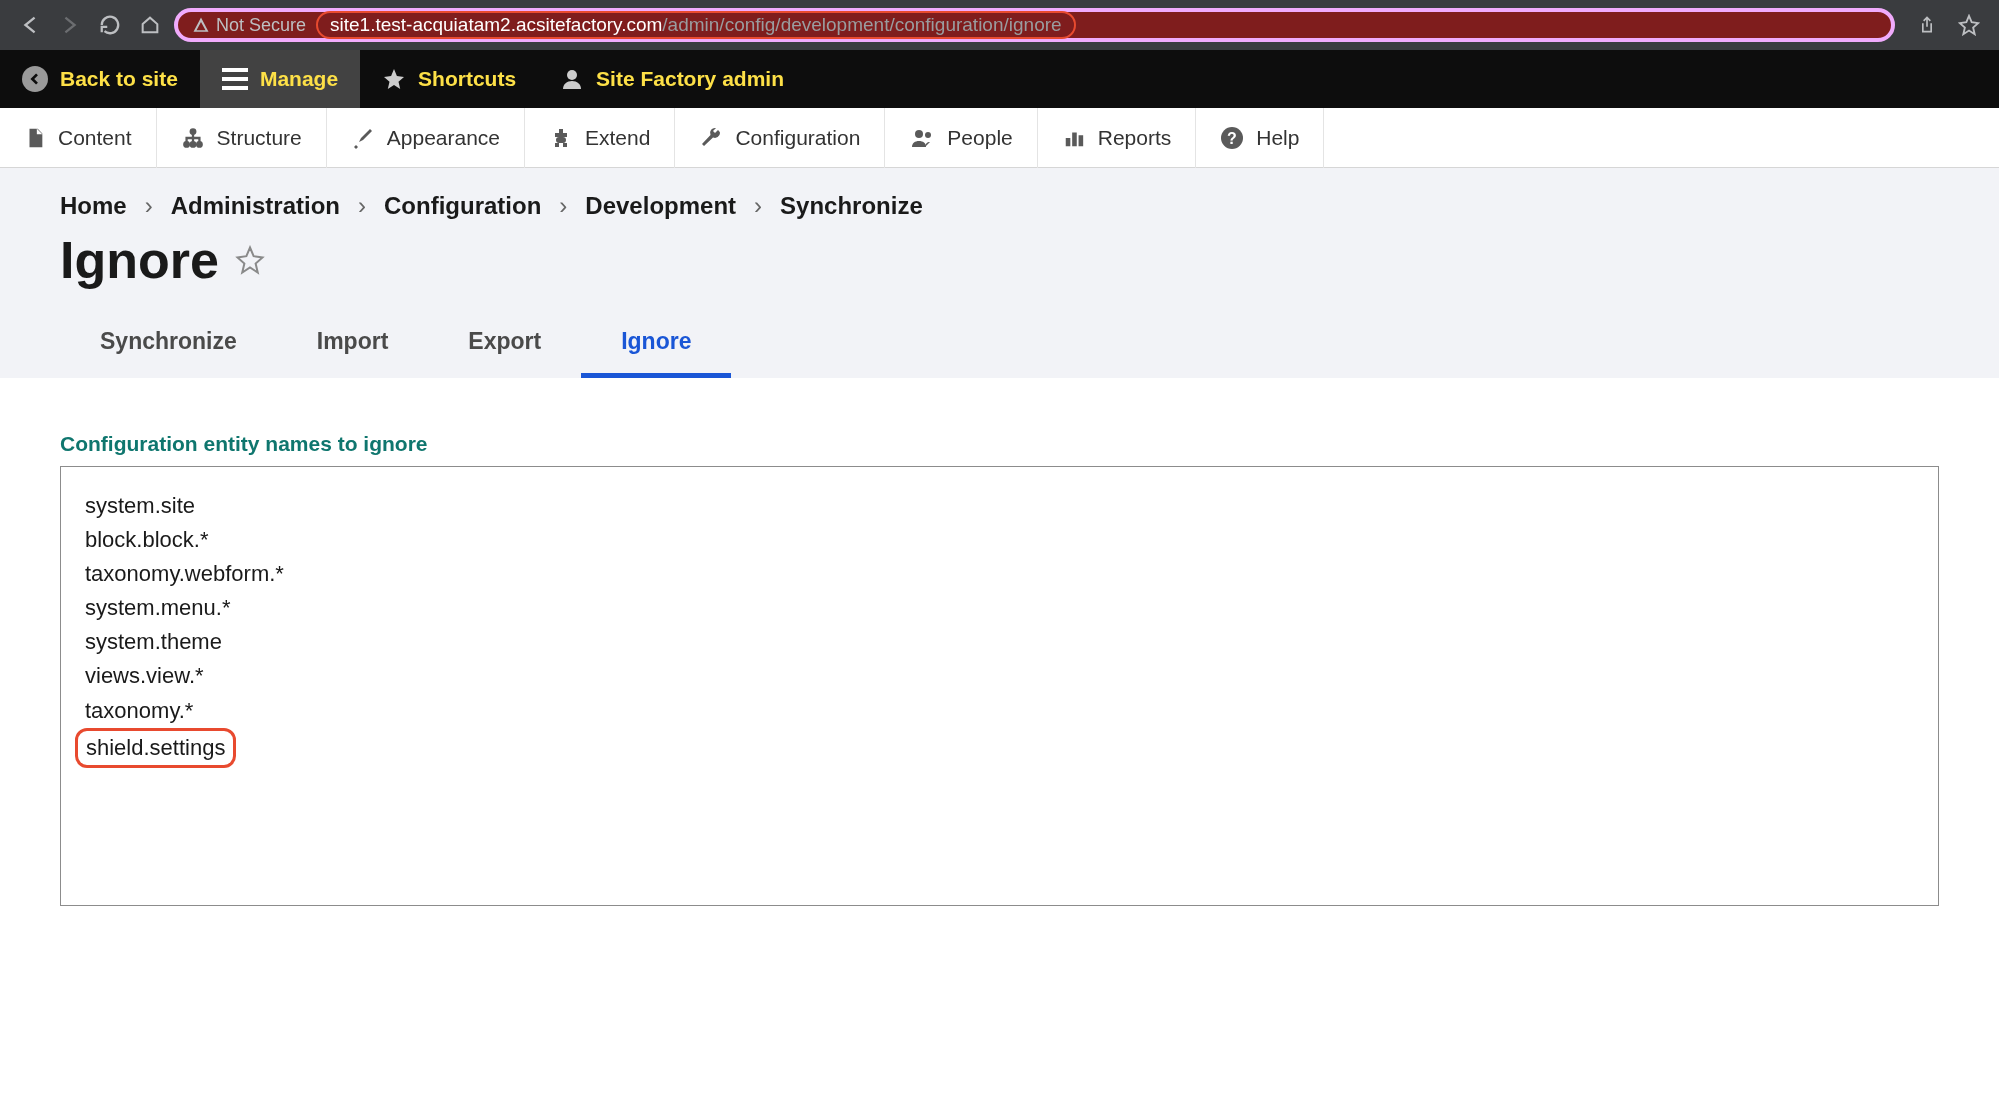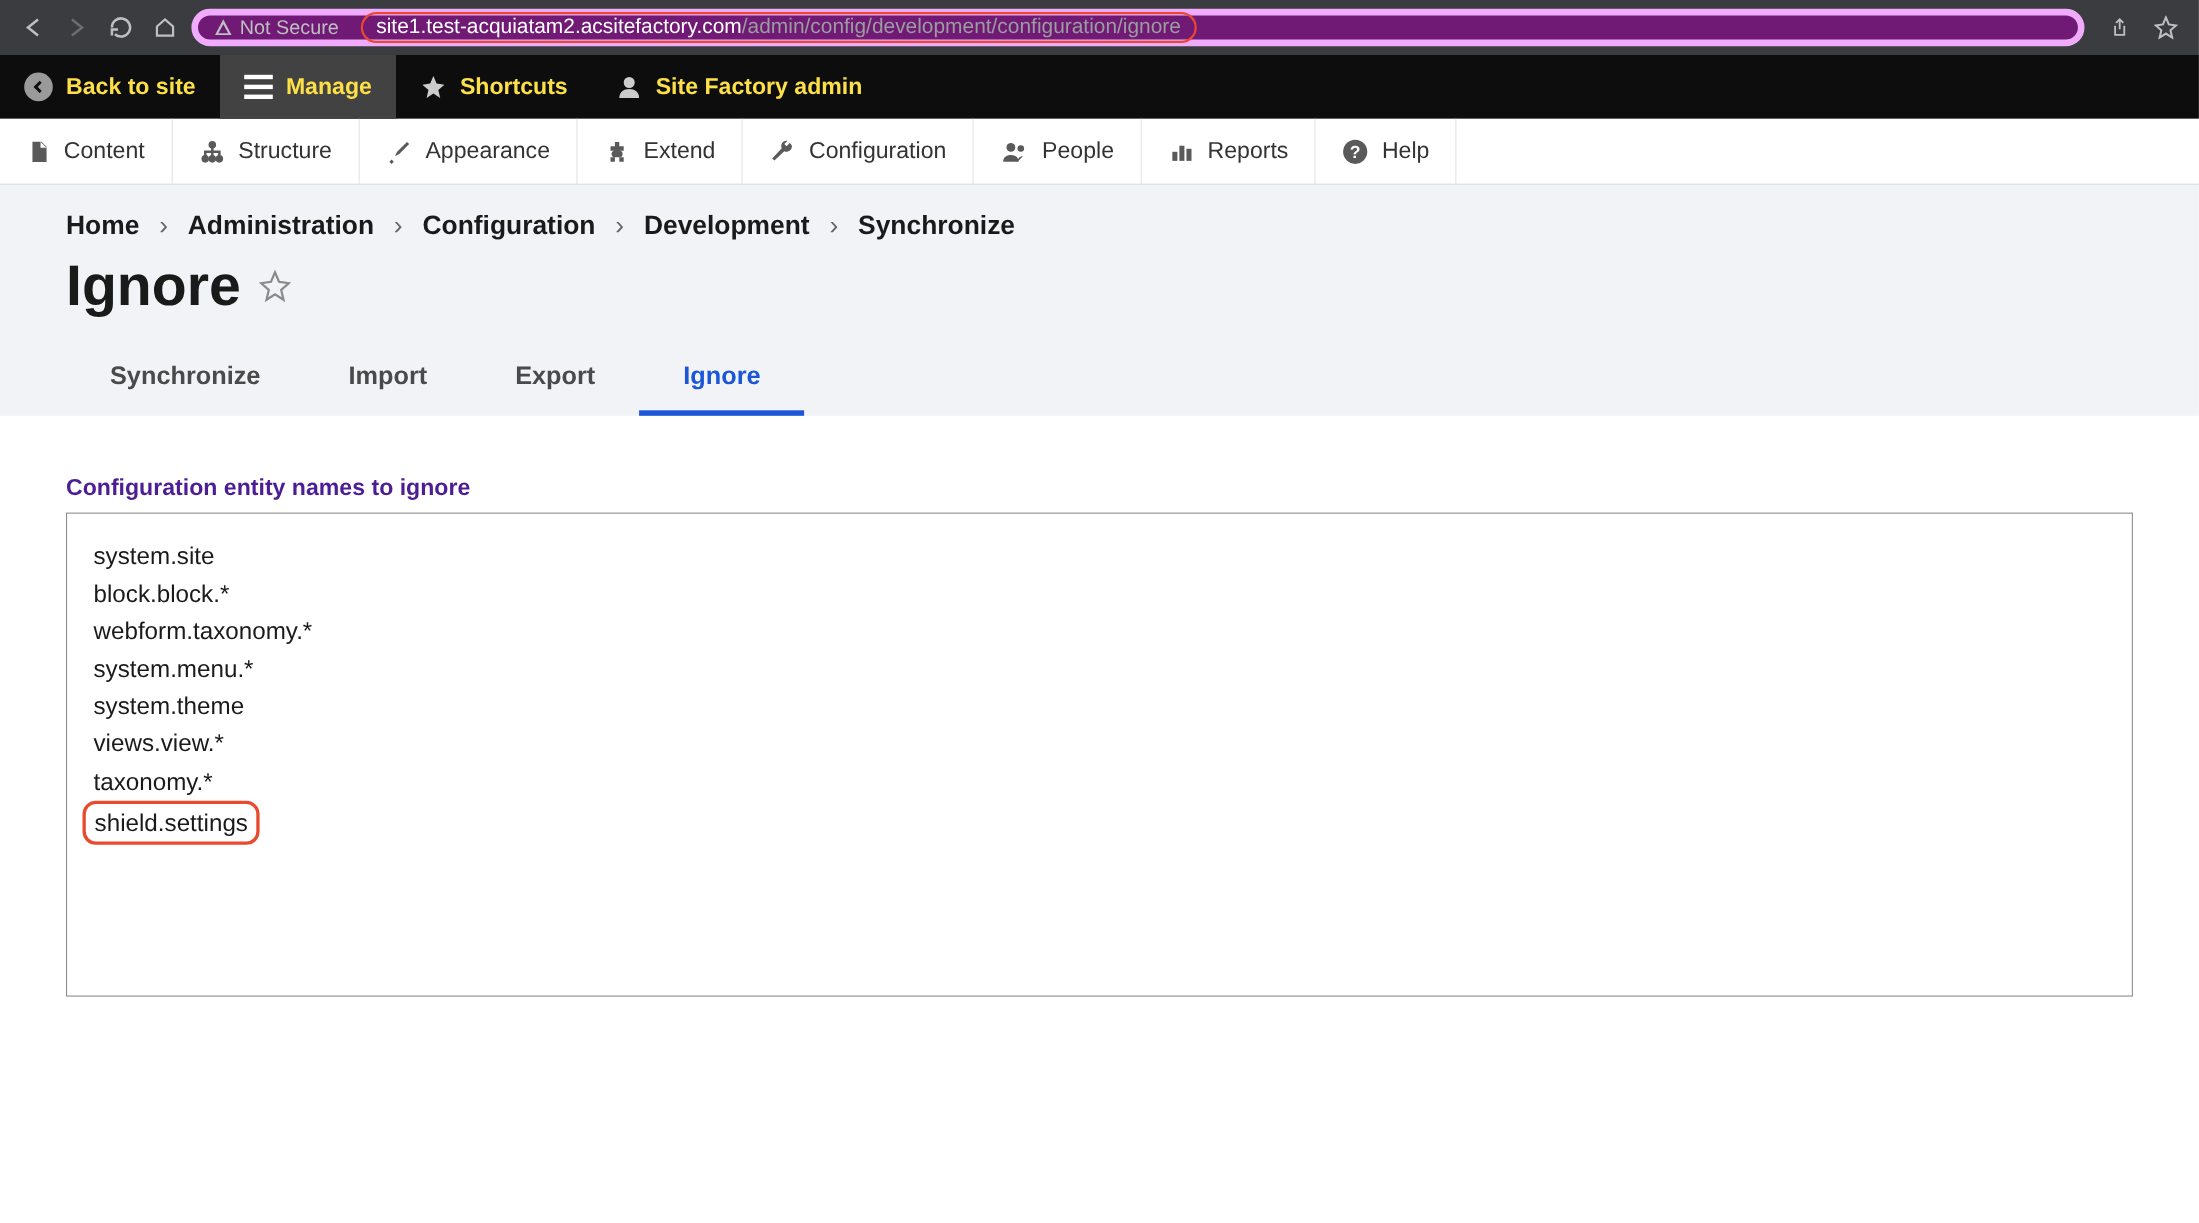--- a/index.html
+++ b/index.html
@@ -2,21 +2,21 @@
 <html><head>
 <meta charset="utf-8">
 <style>
 * { margin:0; padding:0; box-sizing:border-box; font-family:-apple-system,BlinkMacSystemFont,"Segoe UI",Helvetica,Arial,sans-serif; }
 body { background:#fff; width:1999px; }
 
 
 .browser-bar { height:50px; background:#3a3c3f; display:flex; align-items:center; padding:0 14px; gap:8px; }
 .nav-btn { width:32px; height:32px; display:flex; align-items:center; justify-content:center; color:#bdbfc2; cursor:pointer; }
 .nav-btn.disabled { color:#6b6d70; }
-.addr-box { flex:1; height:34px; background:#701a75; border:6px solid #f0abfc; border-radius:18px; display:flex; align-items:center; padding:0 14px; gap:20px; }
+.addr-box { flex:1; height:34px; background:#7f1d1d; border:4px solid #f0abfc; border-radius:18px; display:flex; align-items:center; padding:0 14px; gap:10px; }
 .secure-badge { display:flex; align-items:center; gap:6px; color:#bdbfc2; font-size:18px; }
 .url-wrap { flex:1; display:flex; align-items:center; }
 .url-highlight { border:2.5px solid #e84a2f; border-radius:14px; padding:1px 12px; display:flex; align-items:flex-end; }
 .url-domain { color:#fff; font-size:19px; }
 .url-path { color:#9a9c9f; font-size:19px; }
 .right-icons { display:flex; align-items:center; gap:10px; margin-left:8px; }
 
 
 .admin-bar { height:58px; background:#0d0d0d; display:flex; align-items:center; }
 .admin-item { height:58px; display:flex; align-items:center; gap:12px; padding:0 22px; color:#fde047; font-size:21px; font-weight:600; cursor:pointer; }
@@ -37,21 +37,21 @@
 .crumb { cursor:pointer; }
 .crumb-sep { color:#666; font-weight:400; }
 .title-row { display:flex; align-items:center; gap:16px; margin-top:10px; }
 .page-title { font-size:52px; font-weight:800; color:#1a1a1a; }
 .tabs { display:flex; gap:0; margin-top:22px; }
 .tab { padding:16px 40px 18px; font-size:23px; font-weight:700; color:#4a4a4a; cursor:pointer; border-bottom:5px solid transparent; }
 .tab.active { color:#1a56d6; border-bottom-color:#1a56d6; }
 
 
 .content { padding:54px 60px; }
-.field-label { font-size:21px; font-weight:700; color:#4c1d95; margin-bottom:10px; }
+.field-label { font-size:21px; font-weight:700; color:#0f766e; margin-bottom:10px; }
 .textarea-box { border:1px solid #8c8c8c; padding:22px 24px; font-size:22px; line-height:1.55; color:#1a1a1a; min-height:440px; background:#fff; }
 .textarea-box div { white-space:pre; }
 .hl { border:3px solid #e84a2f; border-radius:12px; padding:0 8px; display:inline-block; margin-left:-10px; }
 
 svg { display:block; }
 </style>
 </head>
 <body>
 
 <div class="browser-bar">
@@ -220,20 +220,20 @@
     <div class="tab">Export</div>
     <div class="tab active">Ignore</div>
   </div>
 </div>
 
 <div class="content">
   <div class="field-label">Configuration entity names to ignore</div>
   <div class="textarea-box" id="textarea-box">
       <div>system.site</div>
       <div>block.block.*</div>
-      <div>webform.taxonomy.*</div>
+      <div>taxonomy.webform.*</div>
       <div>system.menu.*</div>
       <div>system.theme</div>
       <div>views.view.*</div>
       <div>taxonomy.*</div>
       <div><span class="hl">shield.settings</span></div>
     </div>
 </div>
 
 </body></html>

